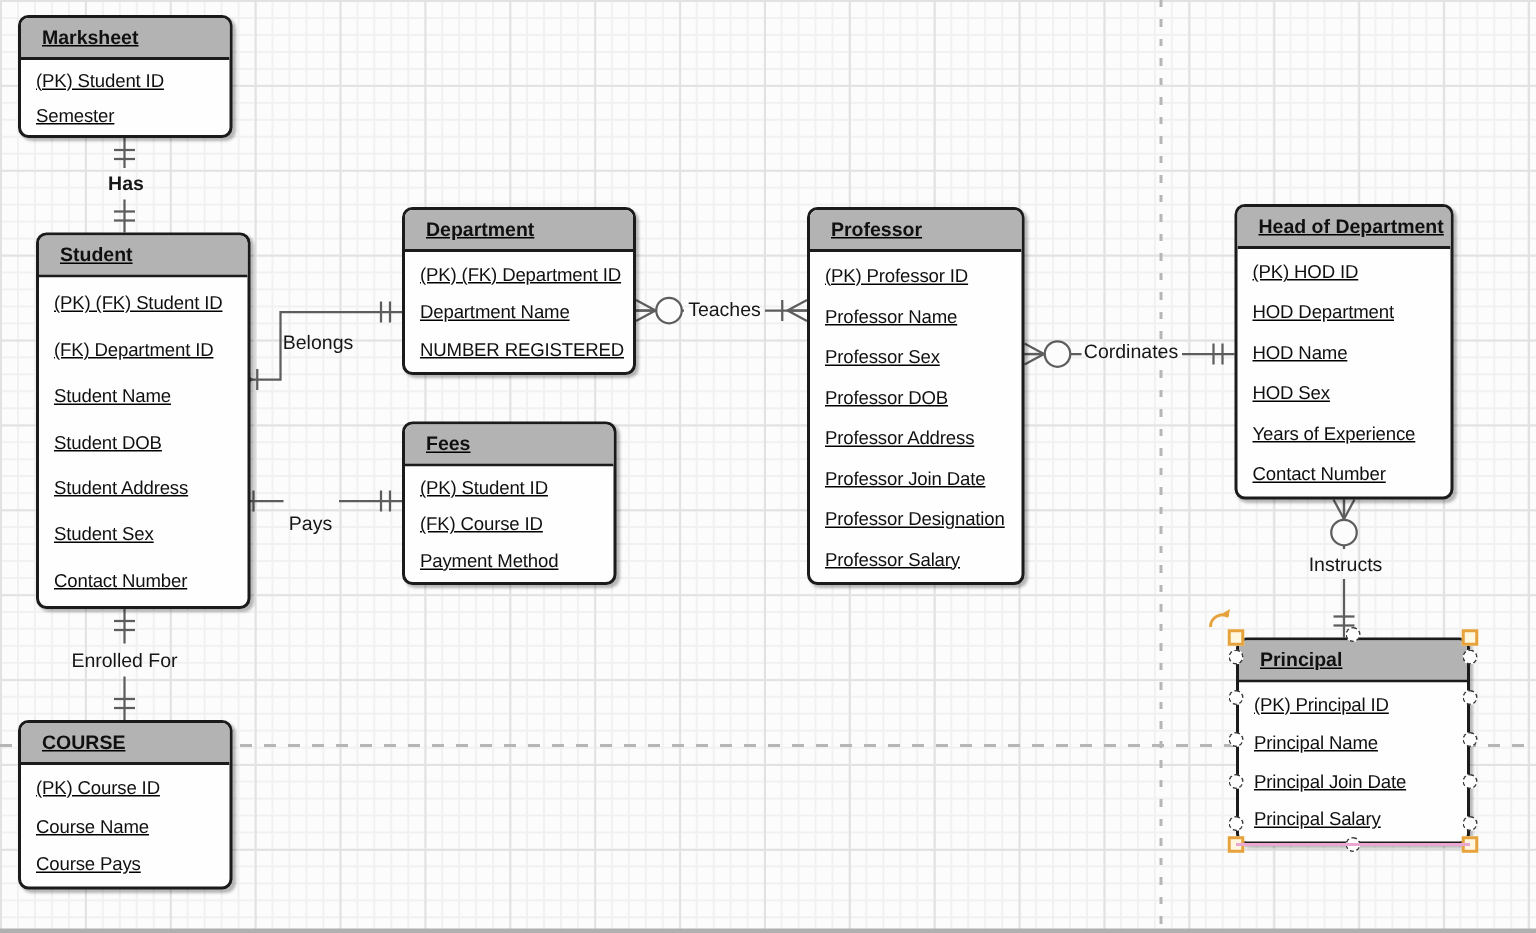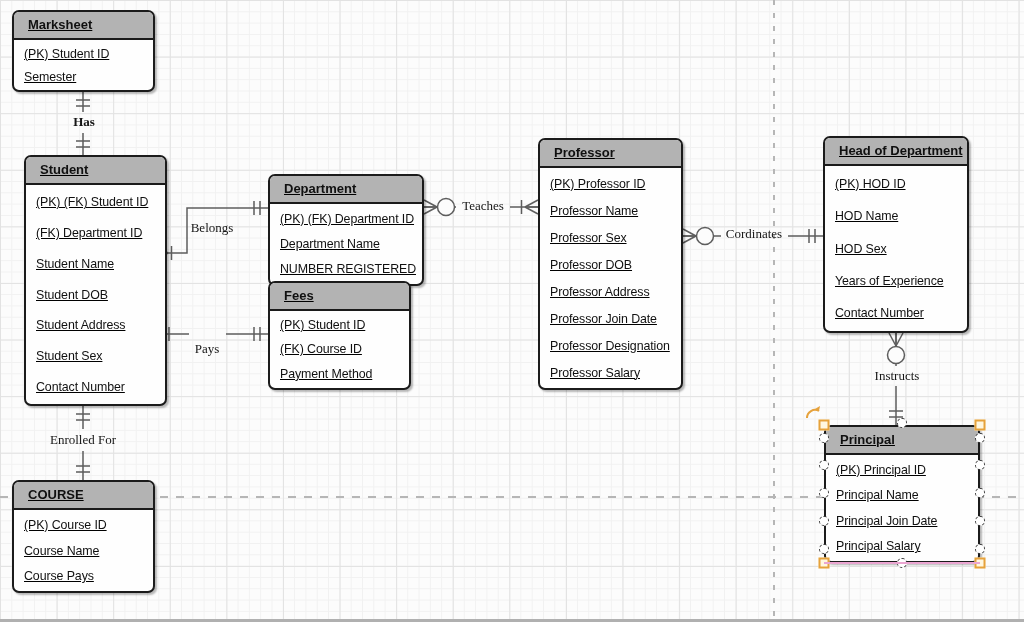--- a/index.html
+++ b/index.html
@@ -31,21 +31,21 @@
     font-size:13px;font-weight:700;color:#101010;padding-left:14px;white-space:nowrap;
   }
   .entity-rows{flex:1;display:flex;flex-direction:column;padding:2px 0;}
   .entity-row{
     flex:1;display:flex;align-items:center;padding-left:10px;
     font-size:12.4px;color:#101010;white-space:nowrap;letter-spacing:-0.1px;
   }
   .entity.selected{border-color:var(--selection-maroon);box-shadow:2px 2px 2px rgba(0,0,0,0.18);}
   #labels .rel-label{
     position:absolute;z-index:4;transform:translate(-50%,-50%);
-    font-size:13px;color:#161616;white-space:nowrap;padding:0 2px;font-family:Liberation Serif, serif;
+    font-size:13px;color:#161616;white-space:nowrap;padding:0 2px;
   }
   #labels .rel-label.bold{font-weight:700;}
   #selection{position:absolute;left:0;top:0;z-index:5;}
   #selection .handle-sq{
     position:absolute;width:11px;height:11px;transform:translate(-50%,-50%);
     background:#fff7e0;border:2px solid var(--handle-orange);box-sizing:border-box;
   }
   #selection .conn-pt{
     position:absolute;width:10px;height:10px;transform:translate(-50%,-50%);
     background:#ffffff;border:1.5px dashed #3a3a3a;border-radius:50%;box-sizing:border-box;
@@ -176,21 +176,21 @@
         </div>
       </div>
       <div class="entity" style="left: 12px; top: 480px; width: 143px; height: 113px;">
         <div class="entity-header">COURSE</div>
         <div class="entity-rows">
           <div class="entity-row">(PK) Course ID</div>
           <div class="entity-row">Course Name</div>
           <div class="entity-row">Course Pays</div>
         </div>
       </div>
-      <div class="entity" style="left: 268px; top: 138px; width: 156px; height: 112px; margin-top: 36px;">
+      <div class="entity" style="left: 268px; top: 138px; width: 156px; height: 112px;">
         <div class="entity-header">Department</div>
         <div class="entity-rows">
           <div class="entity-row">(PK) (FK) Department ID</div>
           <div class="entity-row">Department Name</div>
           <div class="entity-row">NUMBER REGISTERED</div>
         </div>
       </div>
       <div class="entity" style="left: 268px; top: 281px; width: 143px; height: 109px;">
         <div class="entity-header">Fees</div>
         <div class="entity-rows">
@@ -209,20 +209,21 @@
           <div class="entity-row">Professor Address</div>
           <div class="entity-row">Professor Join Date</div>
           <div class="entity-row">Professor Designation</div>
           <div class="entity-row">Professor Salary</div>
         </div>
       </div>
       <div class="entity" style="left: 823px; top: 136px; width: 146px; height: 197px;">
         <div class="entity-header">Head of Department</div>
         <div class="entity-rows">
           <div class="entity-row">(PK) HOD ID</div>
+          <div class="entity-row">HOD Department</div>
           <div class="entity-row">HOD Name</div>
           <div class="entity-row">HOD Sex</div>
           <div class="entity-row">Years of Experience</div>
           <div class="entity-row">Contact Number</div>
         </div>
       </div>
       <div class="entity selected" style="left: 824px; top: 425px; width: 156px; height: 138px;">
         <div class="entity-header">Principal</div>
         <div class="entity-rows">
           <div class="entity-row">(PK) Principal ID</div>

